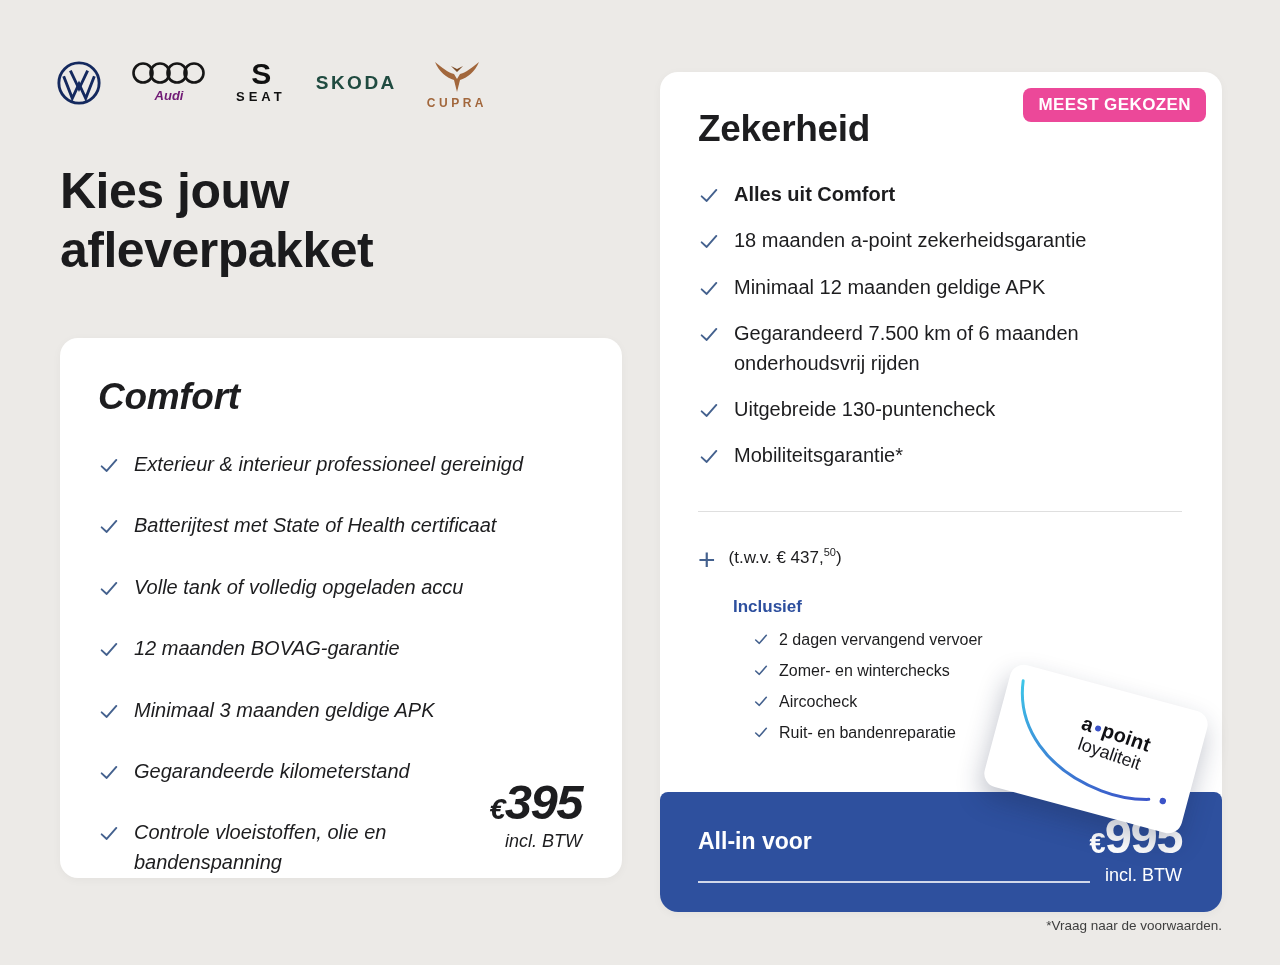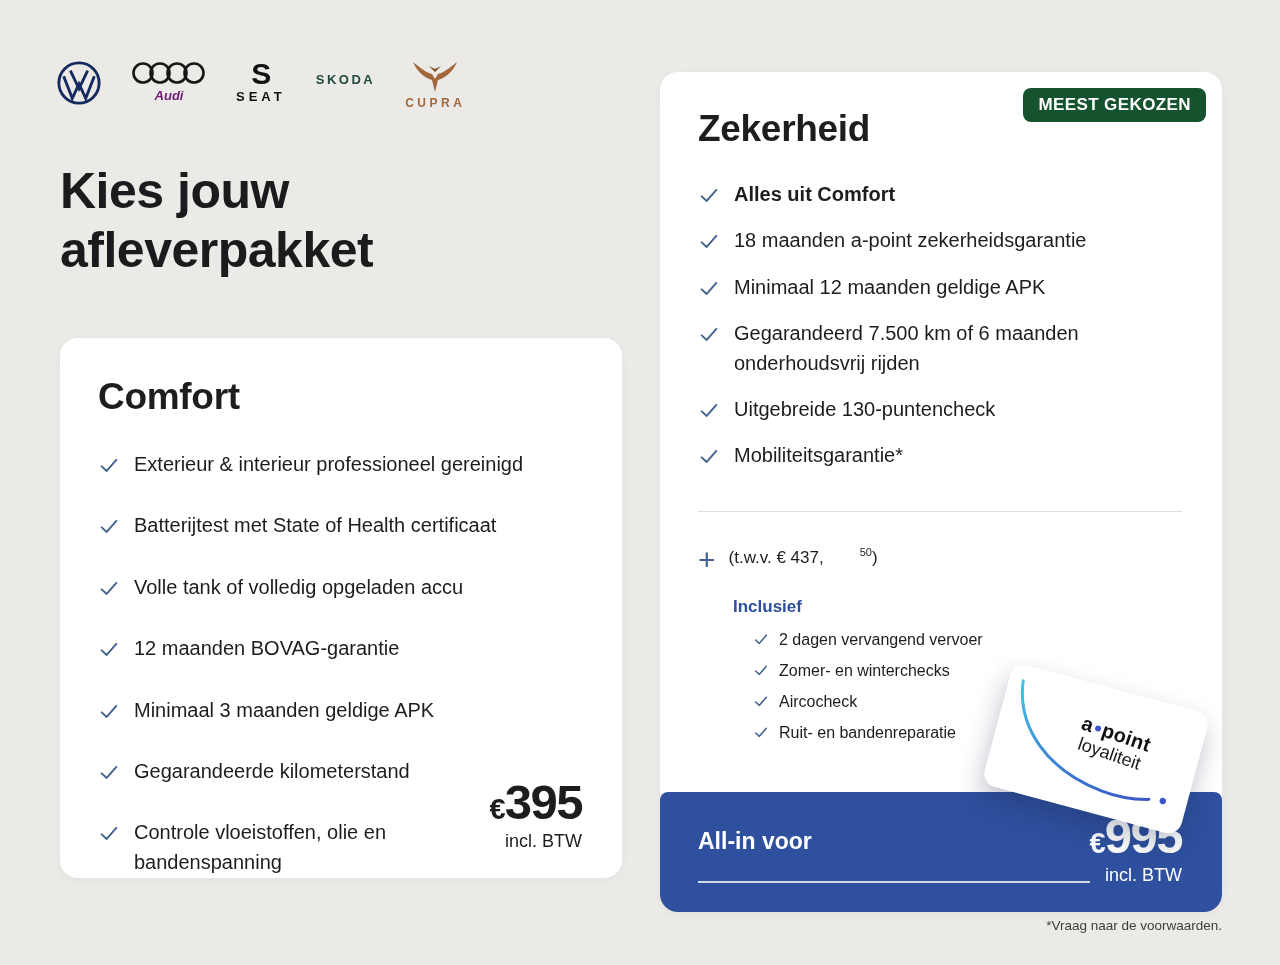--- a/index.html
+++ b/index.html
@@ -13,41 +13,41 @@
   }
   .canvas { position:absolute; inset:0; width:1280px; height:965px; }
 
   
   .logos { position:absolute; left:56px; top:60px; display:flex; align-items:flex-start; gap:30px; }
   .logo { display:flex; flex-direction:column; align-items:center; gap:2px; }
   .audi-label { color:#701a75; font-size:13px; font-weight:700; font-style:italic; margin-top:-2px; }
   .seat-s { font-size:30px; font-weight:900; line-height:0.9; color:#111; letter-spacing:-1px; }
   .seat-label { font-size:13px; font-weight:800; letter-spacing:4px; color:#111; }
   .skoda { margin-top:12px; }
-  .skoda-label { font-size:13px; font-weight:800; letter-spacing:2.5px; color:#204B40; }
+  .skoda-label { font-size:19px; font-weight:800; letter-spacing:2.5px; color:#204B40; }
   .cupra-label { font-size:12px; font-weight:700; letter-spacing:3.5px; color:#A2673C; }
 
   
   .page-title {
     position:absolute; left:60px; top:162px; width:440px;
     font-size:50px; line-height:1.18; font-weight:600; color:#1B1B1D; letter-spacing:-0.5px;
   }
 
   
   .card { position:absolute; background:#FFFFFF; border-radius:18px; box-shadow:0 2px 10px rgba(0,0,0,0.04); }
-  .card-comfort  { left:60px;  top:338px; width:562px; height:540px; }
+  .card-comfort  { left:60px;  top:338px; width:562px; height:540px;font-style:italic; }
   .card-zekerheid{ left:660px; top:72px;  width:562px; height:840px; }
 
   .card h2 { font-size:37px; font-weight:700; letter-spacing:-0.3px; }
   .card-comfort  h2 { margin:38px 0 0 38px; }
   .card-zekerheid h2 { margin:36px 0 0 38px; }
 
   .badge {
     position:absolute; top:16px; right:16px;
-    background:#14532d; color:#FFF;
+    background:#ec4899; color:#FFF;
     font-size:17px; font-weight:700; letter-spacing:0.4px;
     padding:7px 15px; border-radius:8px;
   }
 
   ul.features { list-style:none; display:flex; flex-direction:column; }
   .card-comfort  ul.features { margin:32px 0 0 0; padding-left:38px; gap:32px; }
   .card-zekerheid ul.features { margin:30px 0 8px 0; padding-left:38px; gap:17px; }
   ul.features li { display:flex; gap:14px; font-size:20px; line-height:1.47; }
   ul.features li .txt { display:block; }
   .card-comfort  ul.features li .txt { max-width:390px; }
@@ -56,21 +56,21 @@
   .chk { flex:0 0 auto; width:22px; height:22px; margin-top:4px; }
   .chk svg { width:22px; height:22px; display:block; }
 
   .divider { border:none; border-top:1px solid #DFDFDF; margin:40px 40px 0 38px; }
 
   
   .loyalty-head { display:flex; align-items:baseline; gap:13px; margin:34px 0 0 38px; }
   .plus { font-size:30px; font-weight:400; color:#44618E; line-height:0.9; align-self:center; }
   .loyalty-title { font-size:21px; font-weight:700; letter-spacing:-0.2px; }
   .twv { font-size:17px; color:#1D1D1F; white-space:nowrap; }
-  .twv sup { font-size:11px;margin-left:36px; }
+  .twv sup { font-size:11px; }
   .inclusief { margin:24px 0 0 73px; color:#2D4F9E; font-size:17px; font-weight:600; }
   ul.sub-features { list-style:none; margin:13px 0 0 16px; padding-left:77px; display:flex; flex-direction:column; gap:12px; }
   ul.sub-features li { display:flex; gap:10px; font-size:16px; font-weight:500; line-height:1.2; }
   .chk-sm { flex:0 0 auto; width:16px; height:16px; margin-top:1px; }
   .chk-sm svg { width:16px; height:16px; display:block; }
 
   
   .loyalty-card {
     position:absolute; right:24px; bottom:100px; width:204px; height:126px;
     background:#FFF; border-radius:14px;

